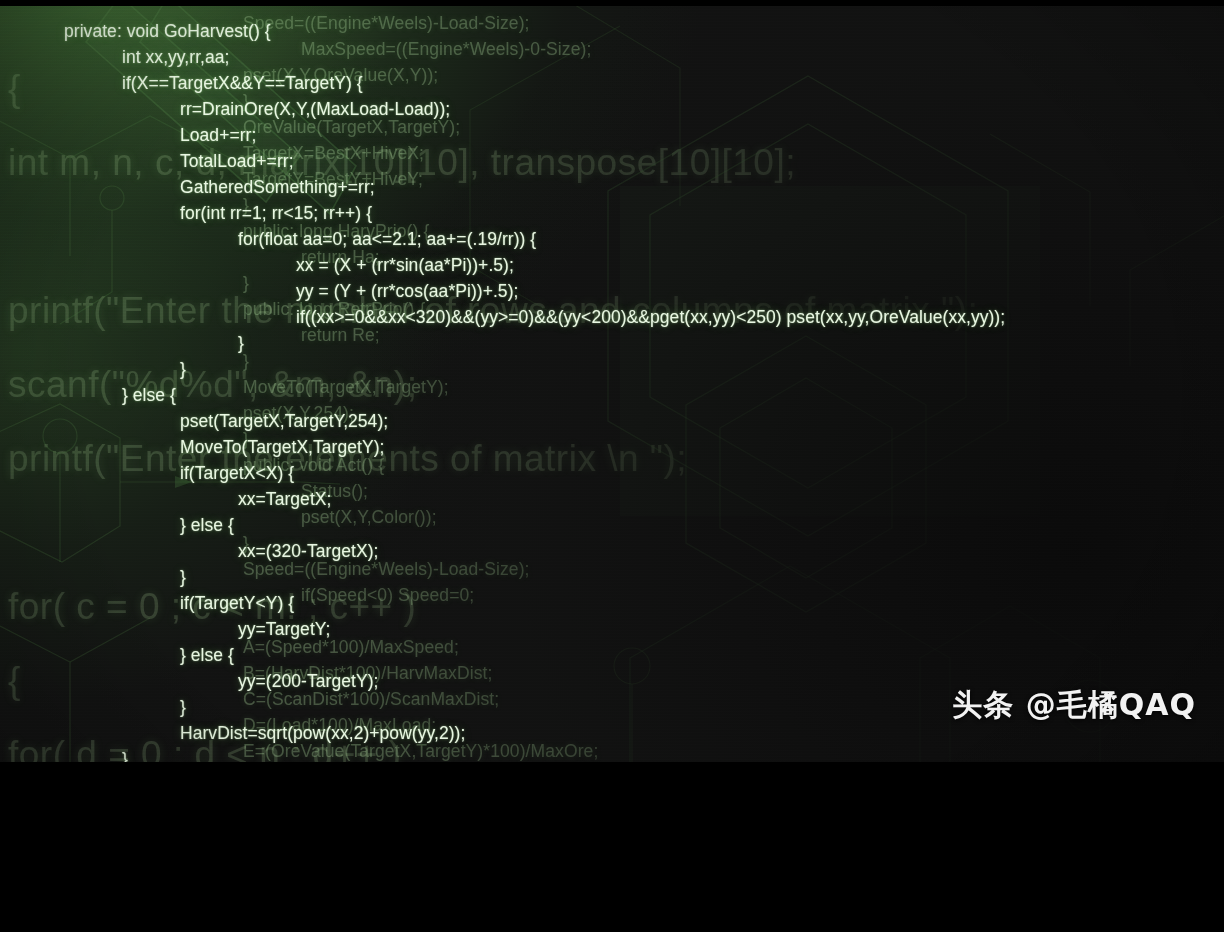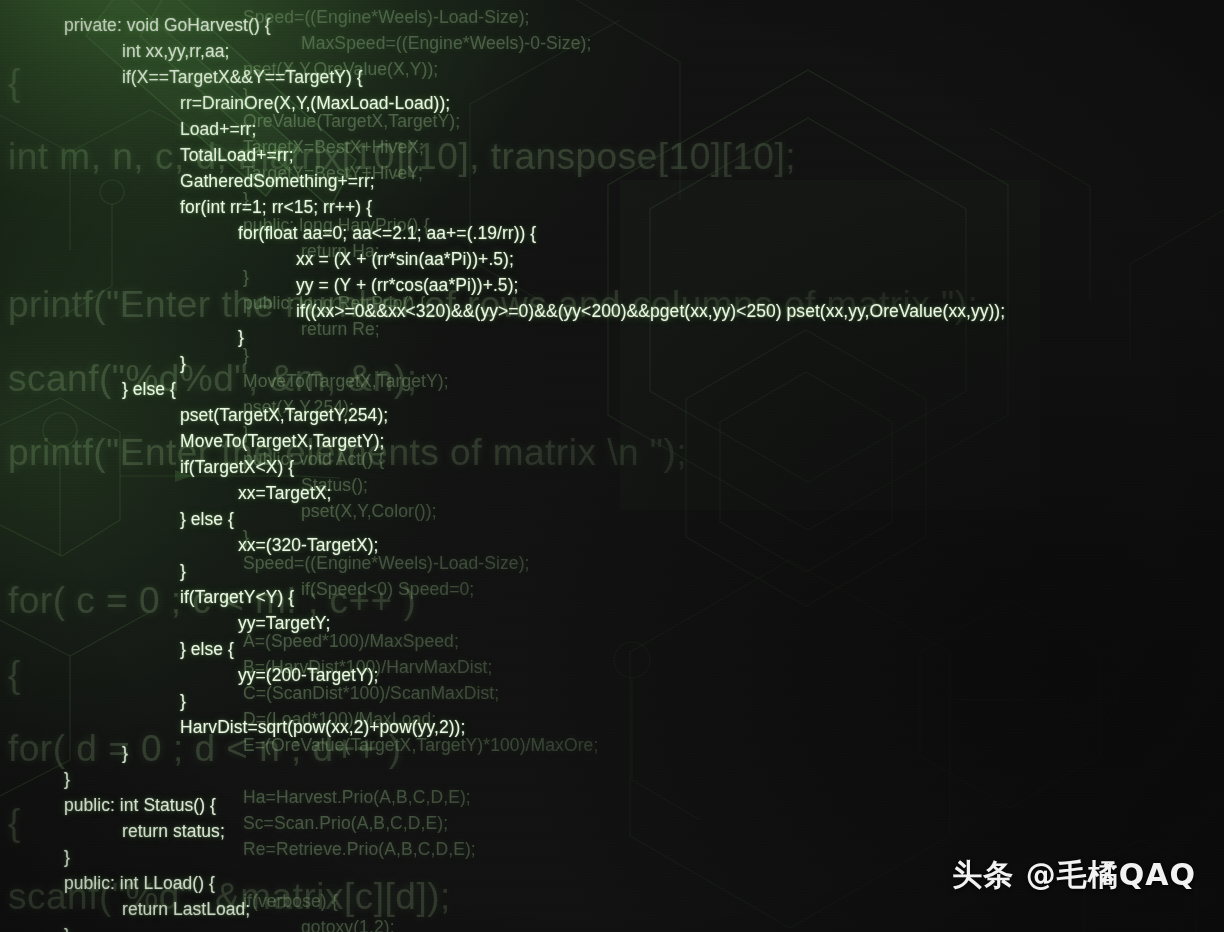--- a/index.html
+++ b/index.html
@@ -3,24 +3,25 @@
 <meta charset="utf-8">
 <style>
   html, body {
     margin: 0;
     padding: 0;
     background: #000;
   }
   #stage {
     position: relative;
     width: 1224px;
-    height: 932px;
+    height: 756px;
     overflow: hidden;
     background: #121212;
     font-family: "Liberation Sans", sans-serif;
+    margin-top: 6px;
   }
 
   
   .wash {
     position: absolute;
     inset: 0;
     pointer-events: none;
   }
   .wash-green {
     background:

